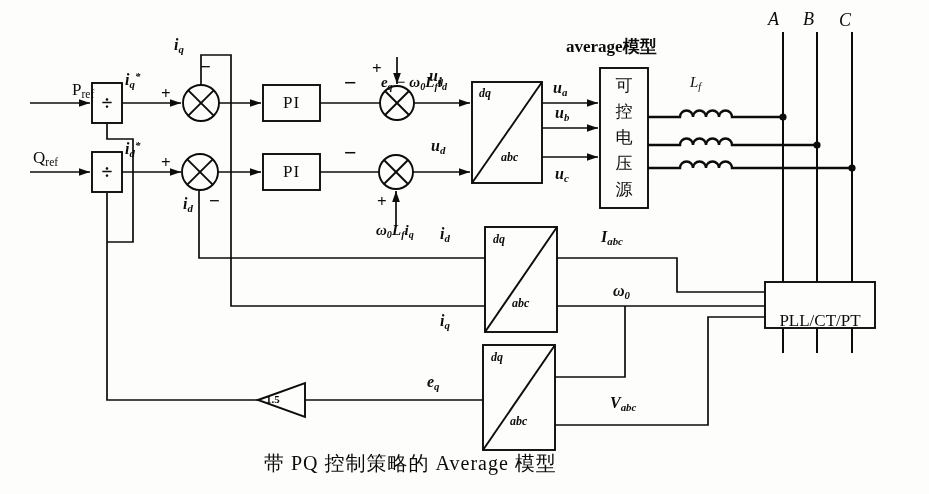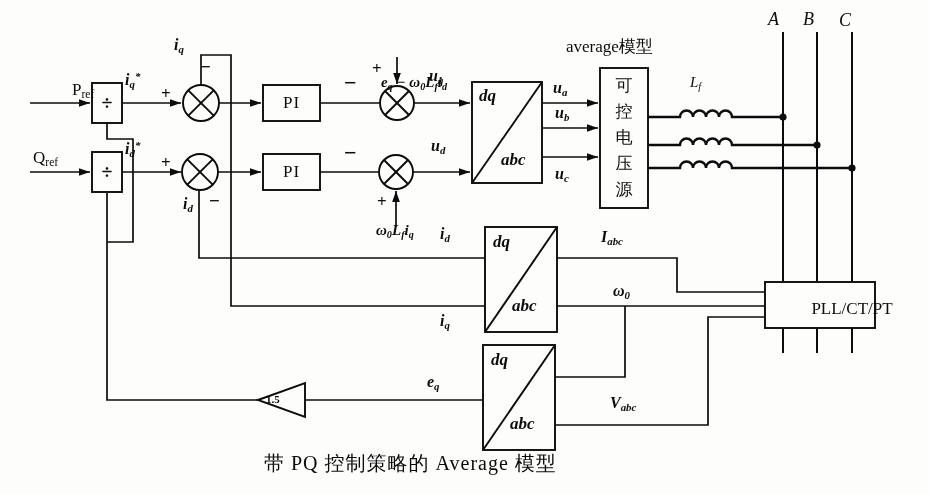--- a/index.html
+++ b/index.html
@@ -11,21 +11,21 @@
   .lbl{position:absolute;white-space:nowrap;line-height:1;}
   .math{font-style:italic;font-weight:bold;font-size:16px;}
   .mathsm{font-style:italic;font-weight:bold;font-size:15px;}
   .roman{font-size:17px;}
   .sign{font-size:17px;font-weight:bold;}
   .dash{font-size:22px;font-weight:bold;}
   .lbl sub{font-size:68%;line-height:0;vertical-align:-0.3em;}
   .lbl sup{font-size:68%;line-height:0;vertical-align:0.45em;}
   .boxtext{position:absolute;display:flex;align-items:center;justify-content:center;}
   .pi{font-size:17px;letter-spacing:1px;}
-  .dqt{font-style:italic;font-weight:bold;font-size:17px;}
+  .dqt{font-style:italic;font-weight:bold;font-size:12px;}
   .pll{font-size:17px;}
   .vvs-inner{width:18px;word-break:break-all;text-align:center;font-size:17px;line-height:26px;margin:auto;}
   .gain{font-size:11px;}
   .caption{font-size:20px;text-align:left;letter-spacing:1px;}
   .phase{font-style:italic;font-size:18px;}
 </style>
 </head>
 <body>
 
 <div id="stage">
@@ -147,21 +147,21 @@
 
   <div class="lbl mathsm" style="left:356px;top:29px;width:116px;text-align:center;margin-top:46px;"><span>e</span><sub>q</sub><span> − </span><span>ω</span><sub>0</sub><span>L</span><sub>f</sub><span>i</span><sub>d</sub></div>
   <div class="lbl mathsm" style="left:376px;top:223px;"><span>ω</span><sub>0</sub><span>L</span><sub>f</sub><span>i</span><sub>q</sub></div>
 
   <div class="lbl math" style="left:429px;top:68px;"><span>u</span><sub>q</sub></div>
   <div class="lbl math" style="left:431px;top:138px;"><span>u</span><sub>d</sub></div>
 
   <div class="lbl dqt" style="left:479px;top:87px;">dq</div>
   <div class="lbl dqt" style="left:501px;top:151px;">abc</div>
 
-  <div class="lbl roman" style="left:566px;top:38px;">average模型</div>
+  <div class="lbl roman" style="left:566px;top:38px;font-weight:bold;">average模型</div>
   <div class="boxtext" style="left:600px;top:68px;width:48px;height:140px;">
     <div class="vvs-inner">可控电压源</div>
   </div>
 
   <div class="lbl math" style="left:553px;top:80px;"><span>u</span><sub>a</sub></div>
   <div class="lbl math" style="left:555px;top:105px;"><span>u</span><sub>b</sub></div>
   <div class="lbl math" style="left:555px;top:134px;margin-top:32px;"><span>u</span><sub>c</sub></div>
 
   <div class="lbl mathsm" style="left:690px;top:75px;font-weight:normal;"><span>L</span><sub>f</sub></div>
 
@@ -170,21 +170,21 @@
   <div class="lbl phase" style="left:839px;top:11px;">C</div>
 
   <div class="lbl math" style="left:601px;top:229px;"><span>I</span><sub>abc</sub></div>
   <div class="lbl math" style="left:613px;top:283px;"><span>ω</span><sub>0</sub></div>
   <div class="lbl math" style="left:440px;top:226px;"><span>i</span><sub>d</sub></div>
   <div class="lbl math" style="left:440px;top:313px;"><span>i</span><sub>q</sub></div>
 
   <div class="lbl dqt" style="left:493px;top:233px;">dq</div>
   <div class="lbl dqt" style="left:512px;top:297px;">abc</div>
 
-  <div class="boxtext pll" style="left:765px;top:282px;width:110px;height:54px;margin-left:32px;">PLL/CT/PT</div>
+  <div class="boxtext pll" style="left:765px;top:294px;width:110px;height:54px;">PLL/CT/PT</div>
 
   <div class="lbl dqt" style="left:491px;top:351px;">dq</div>
   <div class="lbl dqt" style="left:510px;top:415px;">abc</div>
 
   <div class="lbl math" style="left:427px;top:374px;"><span>e</span><sub>q</sub></div>
   <div class="lbl math" style="left:610px;top:395px;"><span>V</span><sub>abc</sub></div>
 
   <div class="lbl gain" style="left:266px;top:394px;font-weight:bold;">1.5</div>
 
   <div class="lbl caption" style="left:264px;top:453px;width:432px;">带 PQ 控制策略的 Average 模型</div>

